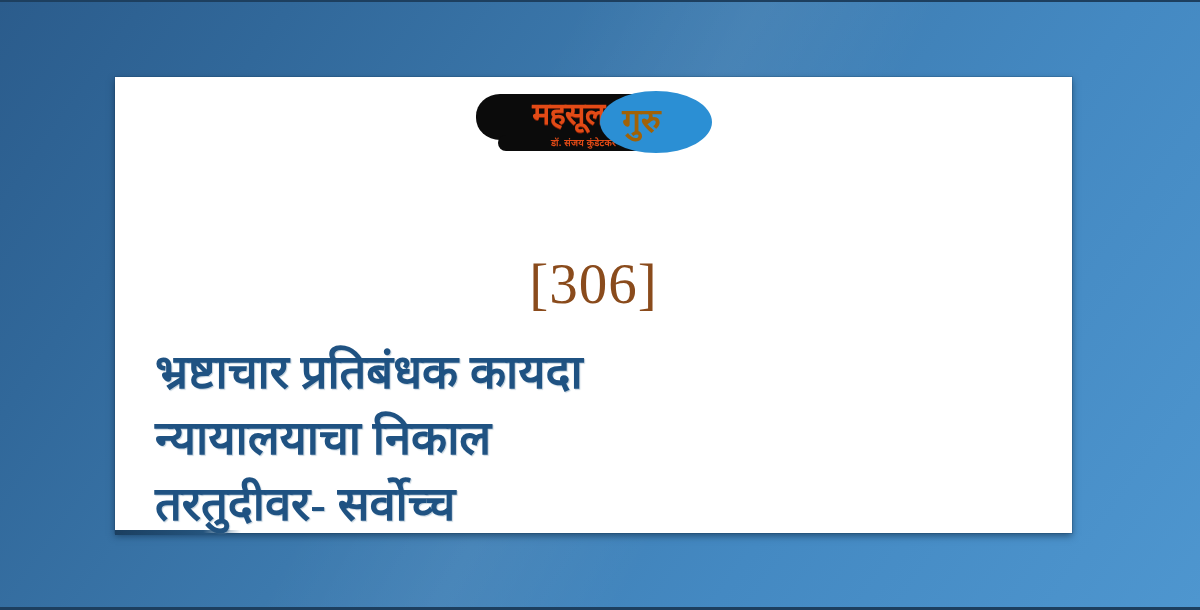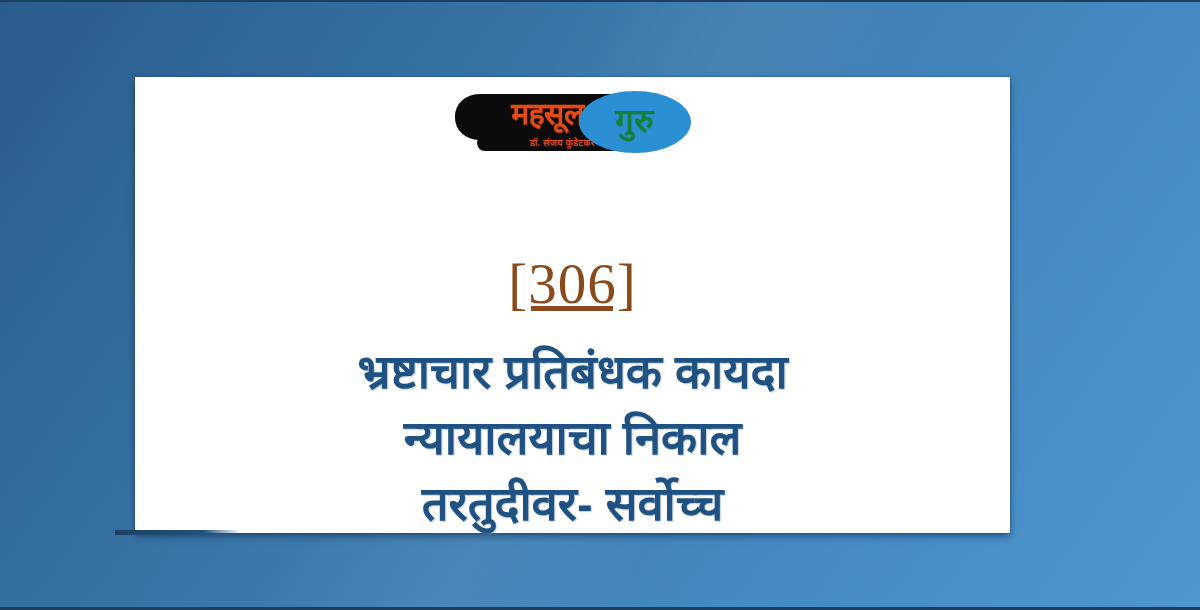--- a/index.html
+++ b/index.html
@@ -39,28 +39,27 @@
                 rgba(255,255,255,0.055) 50%,
                 rgba(255,255,255,0.00) 62%);
     pointer-events: none;
   }
 
   
   .card {
     position: absolute;
     left: 115px;
     top: 75px;
-    width: 875px;
+    width: 957px;
     height: 456px;
     background: #ffffff;
     box-sizing: border-box;
     box-shadow: 0 3px 7px rgba(10, 35, 60, 0.55),
                 0 0 0 1px rgba(20, 55, 90, 0.18);
     z-index: 2;
-    margin-left: 20px;
   }
   
   .card-shadow-nub {
     position: absolute;
     left: 115px;
     top: 528px;
     width: 126px;
     height: 5px;
     background: linear-gradient(90deg, #1b3f60 0%, #24537c 70%, rgba(36,83,124,0) 100%);
     z-index: 3;
@@ -129,60 +128,59 @@
     position: absolute;
     right: 0;
     top: 0;
     width: 112px;
     height: 62px;
     border-radius: 50%;
     background: #2b8fd4;
   }
   .logo-oval-text {
     position: absolute;
-    right: 0;
+    right: 14px;
     top: 0;
     width: 112px;
     height: 62px;
     display: flex;
     align-items: center;
     justify-content: center;
-    color: #15803d;
+    color: #a16207;
     font-size: 33px;
     font-weight: bold;
     line-height: 1;
     padding-bottom: 3px;
     box-sizing: border-box;
   }
 
   
   .slide-number {
     position: absolute;
     left: 0;
     right: 0;
     top: 178px;
     text-align: center;
     color: #8a4b1c;
     font-family: "Liberation Serif", "DejaVu Serif", serif;
     font-size: 57px;
     font-weight: normal;
     line-height: 1;
     letter-spacing: 1px;
-    text-decoration: underline;
   }
 
   
   .heading {
     position: absolute;
     left: 40px;
     right: 40px;
     top: 262px;
-    text-align: center;
+    text-align: left;
     color: #1f5282;
-    font-family: Liberation Sans, sans-serif;
+    font-family: Liberation Serif, serif;
     font-weight: bold;
     font-size: 47px;
     line-height: 66px;
     text-shadow: 1px 1px 1px rgba(120, 150, 175, 0.45);
   }
   .heading-line {
     display: block;
     white-space: nowrap;
   }
 </style>

